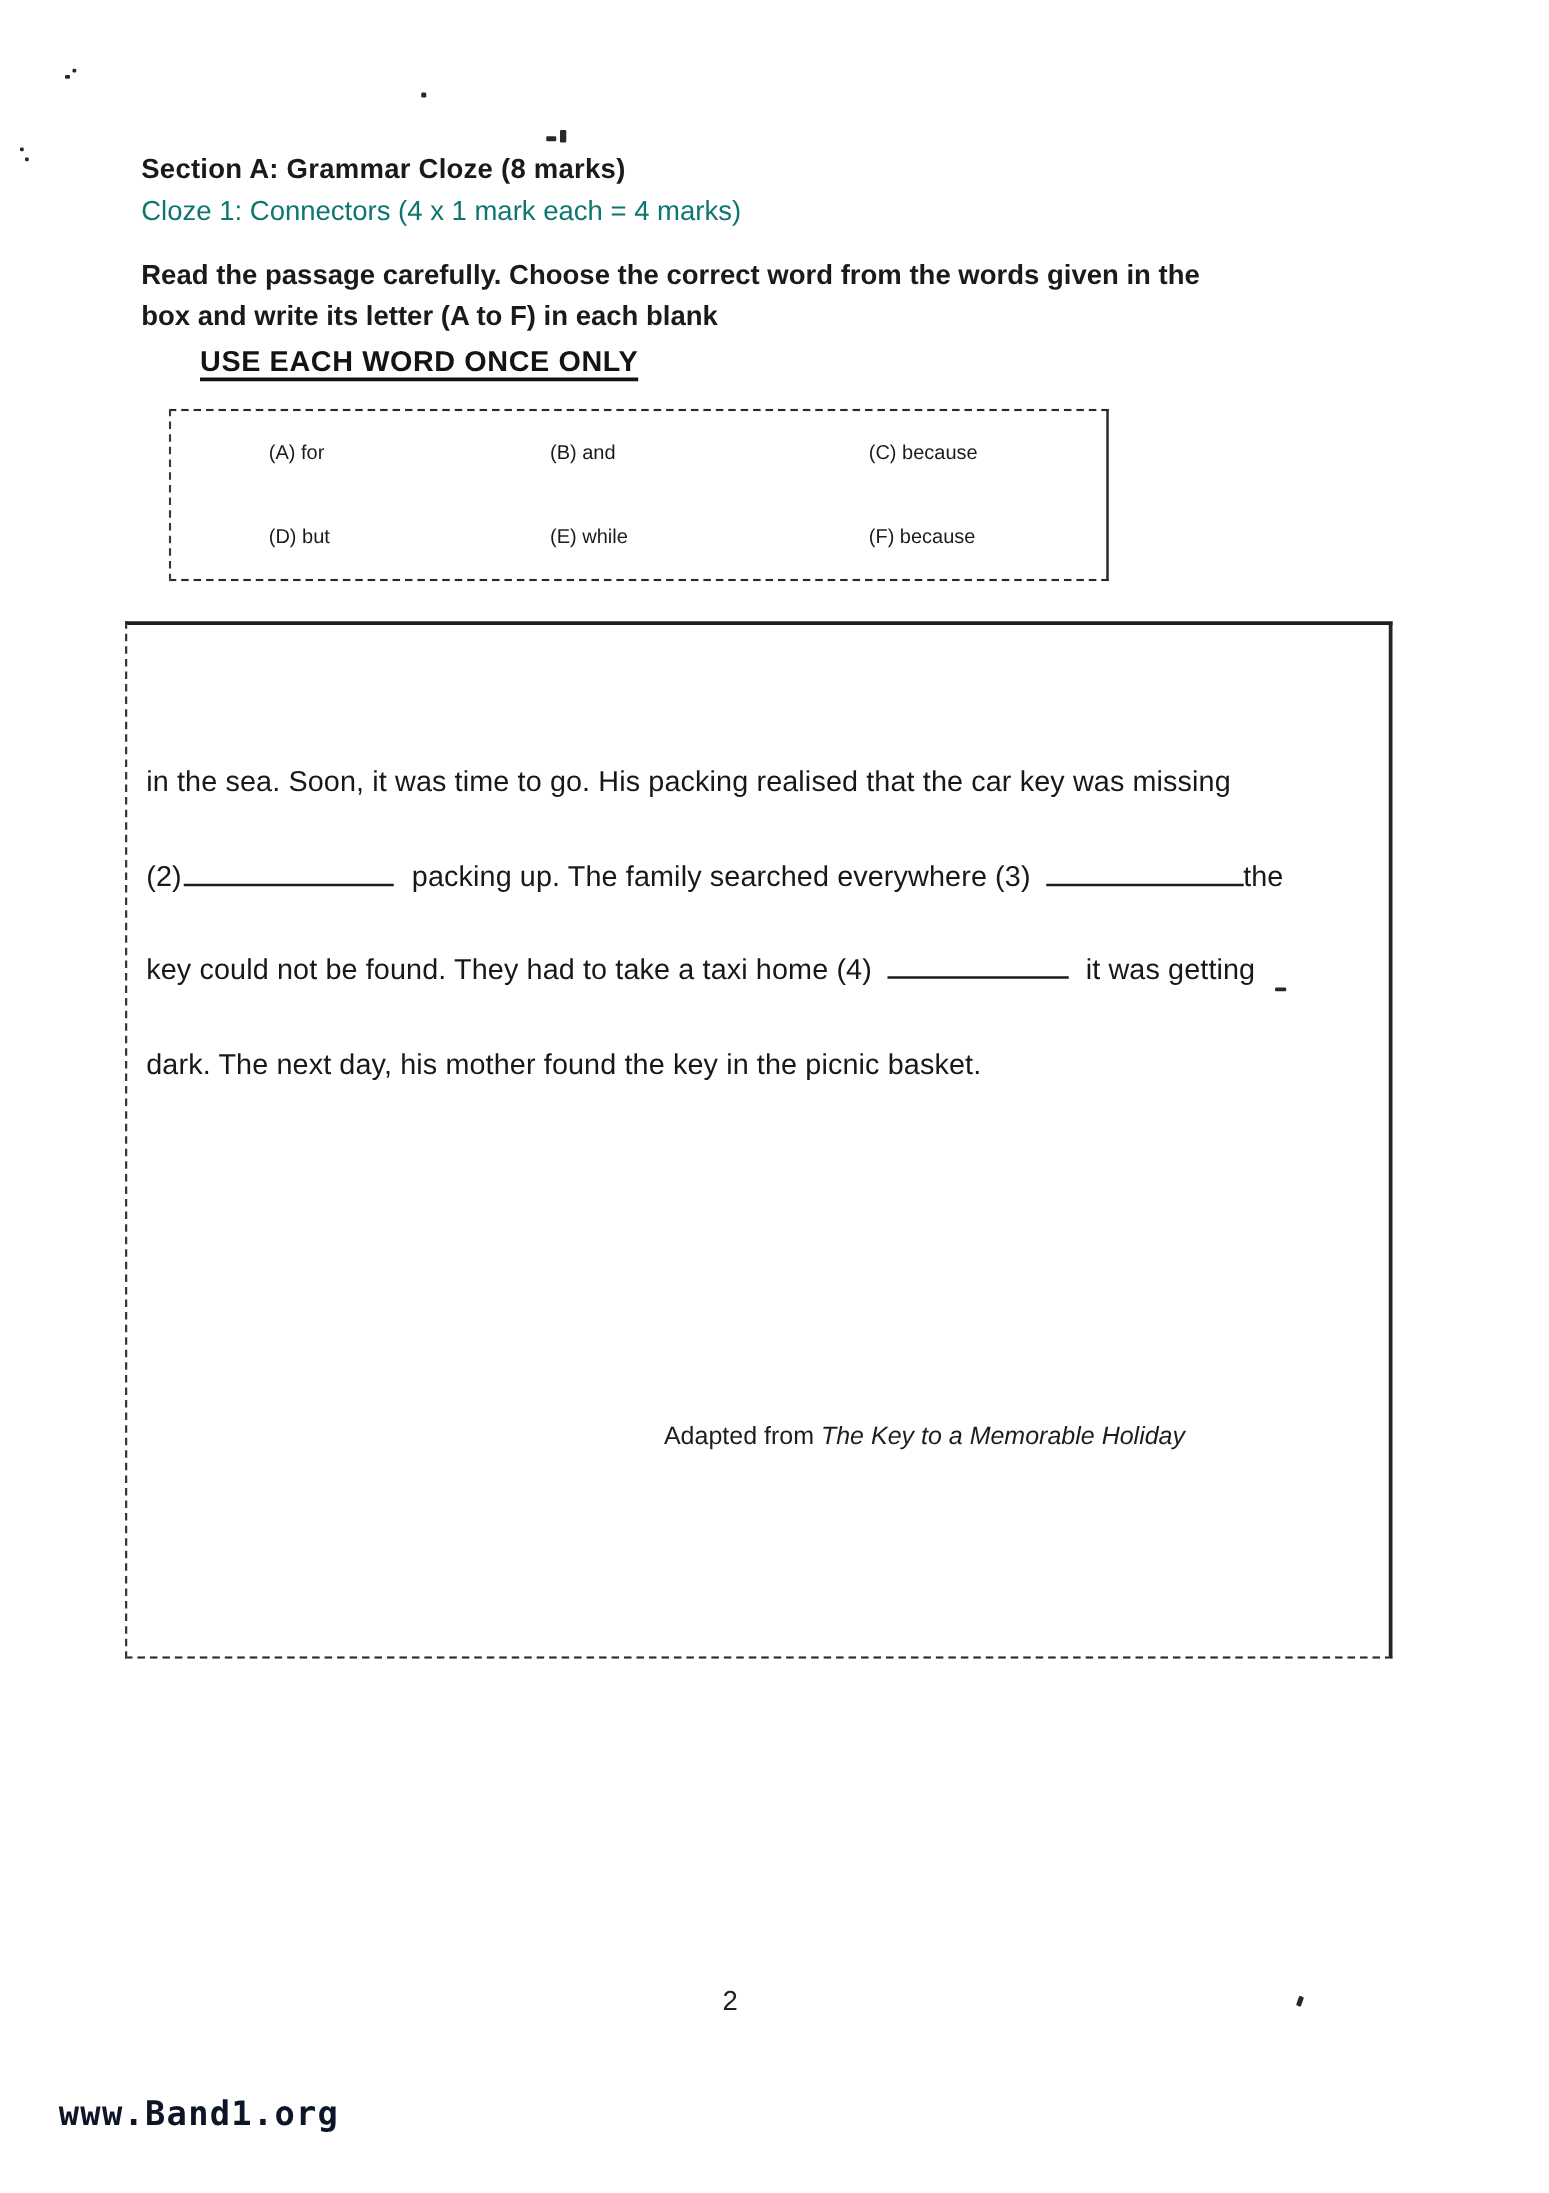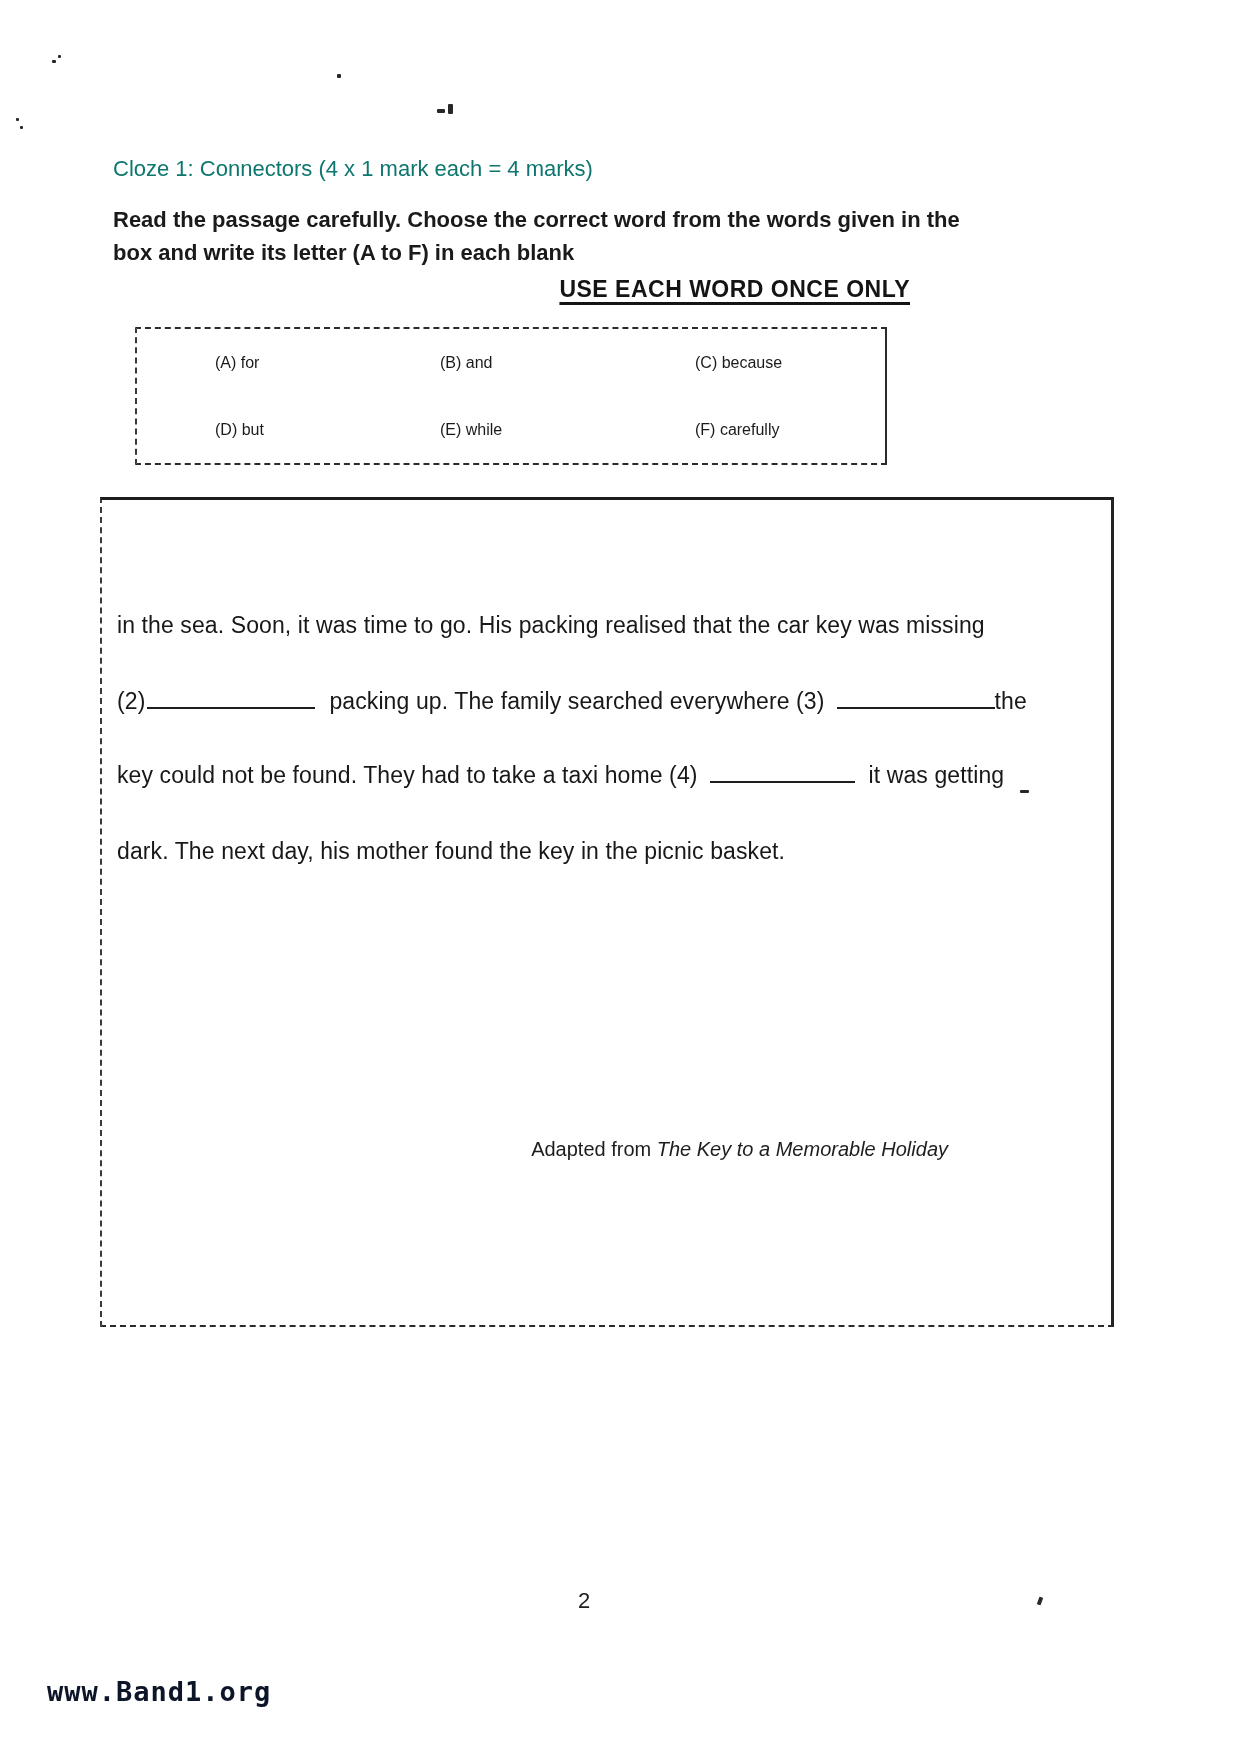--- a/index.html
+++ b/index.html
@@ -30,21 +30,21 @@
     position: absolute; left: 113px; top: 156px;
     font-size: 22px; color: #0f766e;
   }
   .instructions {
     position: absolute; left: 113px; top: 203px; width: 868px;
     font-size: 22px; font-weight: bold; line-height: 33px;
     color: #1c1c1c;
   }
   .word-bank-heading {
     position: absolute; left: 160px; top: 276px; width: 750px;
-    text-align: right;
+    text-align: left;
     font-size: 23px; font-weight: bold; letter-spacing: 0.5px;
     text-decoration: underline;
     text-decoration-thickness: 2.5px;
     text-underline-offset: 5px;
     color: #161616;
   }
 
   
   .word-bank {
     position: absolute; left: 135px; top: 327px;
@@ -102,31 +102,32 @@
 
   
   .speck { position: absolute; background: #2a2a2a; border-radius: 1px; }
 </style>
 </head>
 <body>
 
 <div class="page">
   <div class="scan">
 
+    <div class="section-title">Section A: Grammar Cloze (8 marks)</div>
     <div class="cloze-subtitle">Cloze 1: Connectors (4 x 1 mark each = 4 marks)</div>
     <div class="instructions">Read the passage carefully. Choose the correct word from the words given in the box and write its letter (A to F) in each blank</div>
     <div class="word-bank-heading">USE EACH WORD ONCE ONLY</div>
 
     <div class="word-bank">
       <span class="word-option">(A) for</span>
       <span class="word-option">(B) and</span>
       <span class="word-option">(C) because</span>
       <span class="word-option">(D) but</span>
       <span class="word-option">(E) while</span>
-      <span class="word-option">(F) carefully</span>
+      <span class="word-option">(F) because</span>
     </div>
 
     <div class="passage-box">
 
 
       <div class="p-line" style="left:15px; top:112px;">
         <span>in the sea. Soon, it was time to go. His packing realised that the car key was missing</span>
       </div>
 
       <div class="p-line" style="left:15px; top:188px;text-align:center;">

